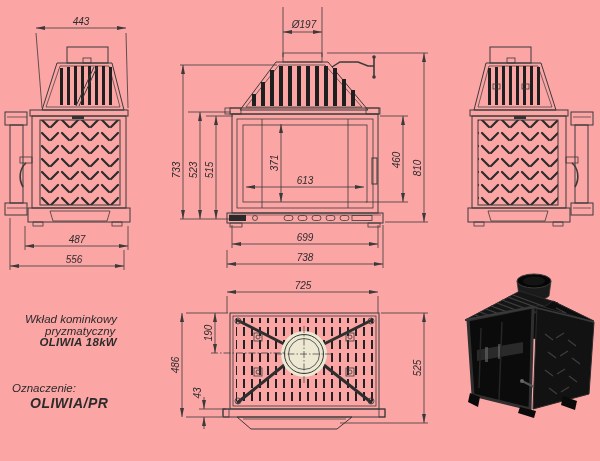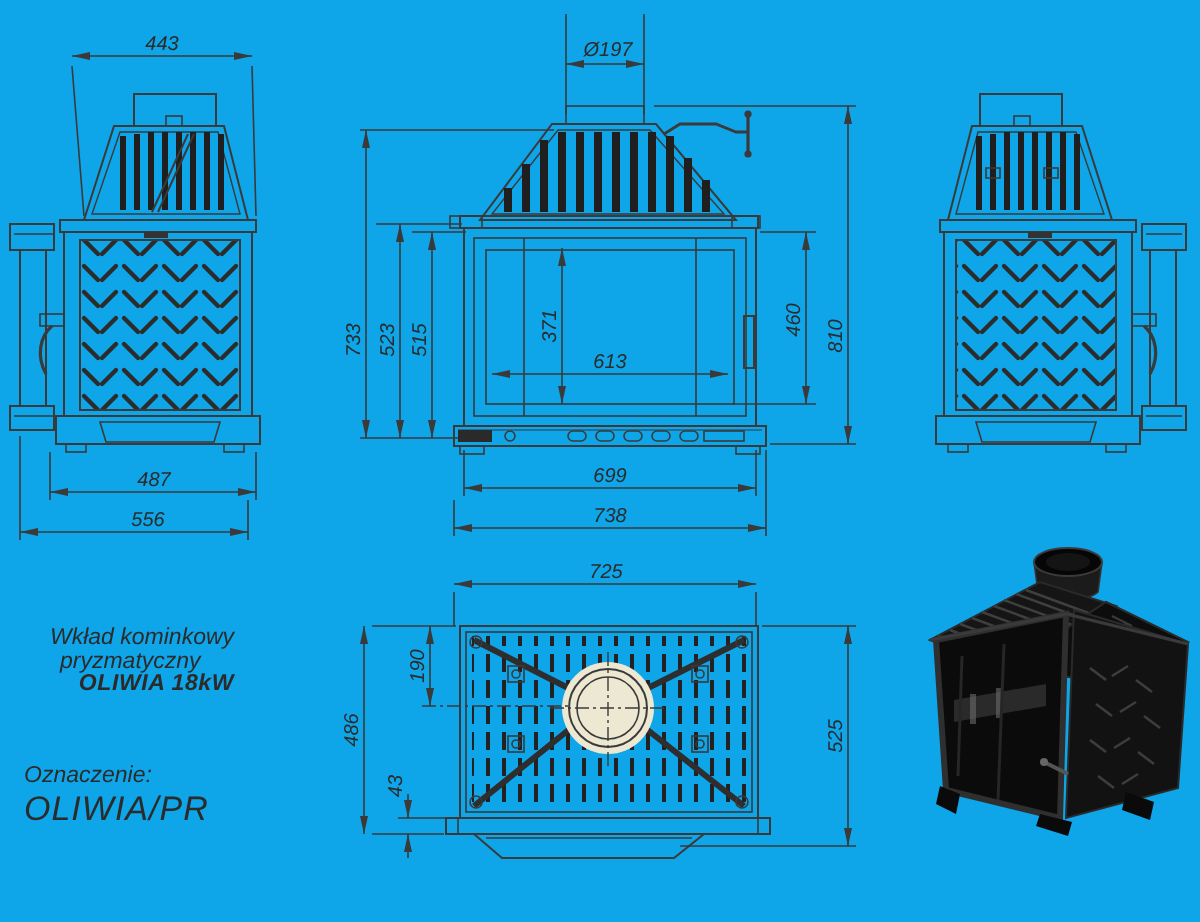--- a/index.html
+++ b/index.html
@@ -1,26 +1,26 @@
 <!DOCTYPE html>
 <html><head>
 <meta charset="utf-8">
 <style>
   html,body{margin:0;padding:0;}
-  .page{position:relative;width:600px;height:461px;background:#0ea5e9;overflow:hidden;
+  .page{position:relative;width:600px;height:461px;background:#fca5a5;overflow:hidden;
         font-family:"Liberation Sans",sans-serif;}
   .page svg{position:absolute;left:0;top:0;}
   .dimtxt{font-family:"Liberation Sans",sans-serif;font-style:italic;font-size:10px;fill:#2b2b2b;}
   .titleblock{position:absolute;left:25px;top:314px;color:#2b2b2b;font-style:italic;
               font-size:11.5px;line-height:11.5px;}
-  .titleblock .l2{margin-left:5px;}
+  .titleblock .l2{margin-left:20px;}
   .titleblock .l3{font-weight:bold;letter-spacing:.3px;text-align:right;}
   .designation{position:absolute;left:12px;top:382px;color:#2b2b2b;font-style:italic;}
   .designation .lab{font-size:11.5px;}
-  .designation .val{font-size:17px;font-weight:normal;letter-spacing:.5px;margin-top:1px;}
+  .designation .val{font-size:14px;font-weight:bold;letter-spacing:.5px;margin-top:1px;margin-left:18px;}
 </style>
 </head>
 <body>
 
 <div class="page">
 <svg width="600" height="461" viewBox="0 0 600 461">
   <defs>
     <marker id="arr" viewBox="0 0 10 10" refX="9.5" refY="5" markerWidth="10" markerHeight="10" orient="auto-start-reverse" markerUnits="userSpaceOnUse">
       <path d="M0.5,3 L9.5,5 L0.5,7 Z" fill="#3a3a3a"></path>
     </marker>

